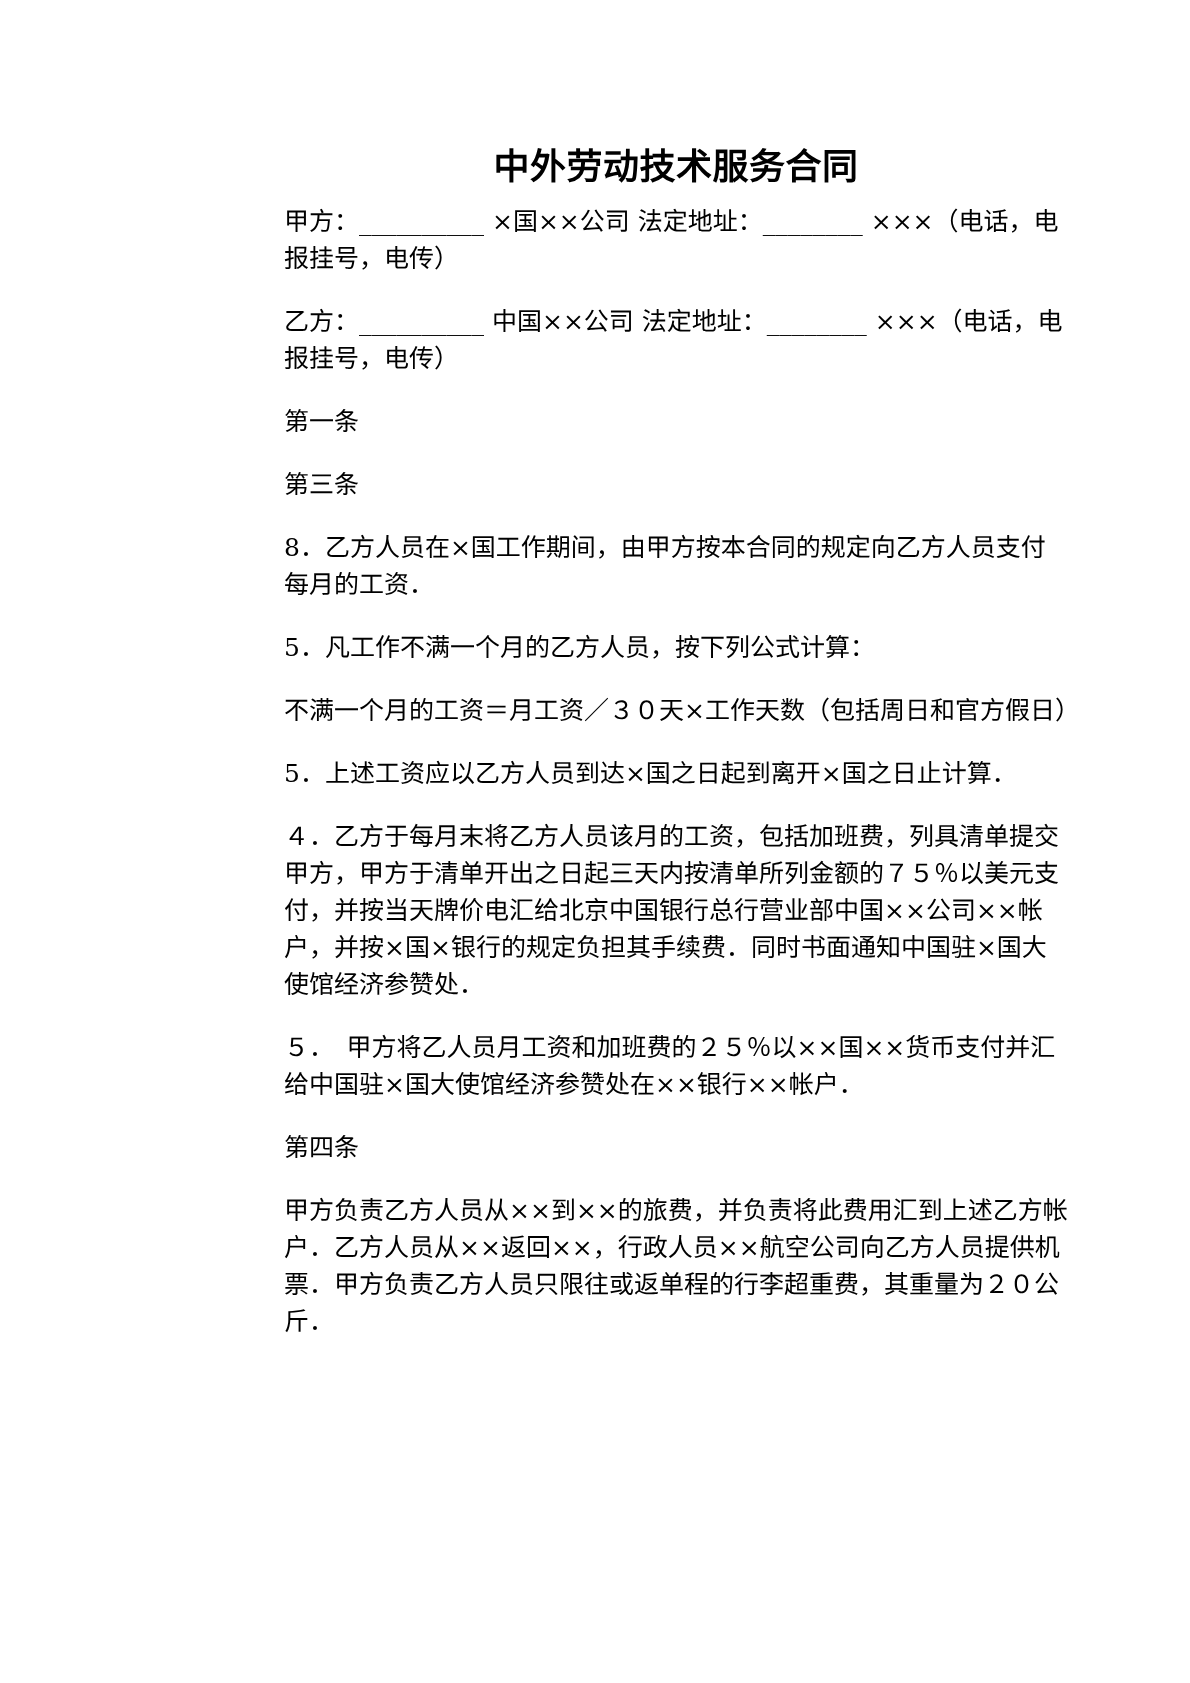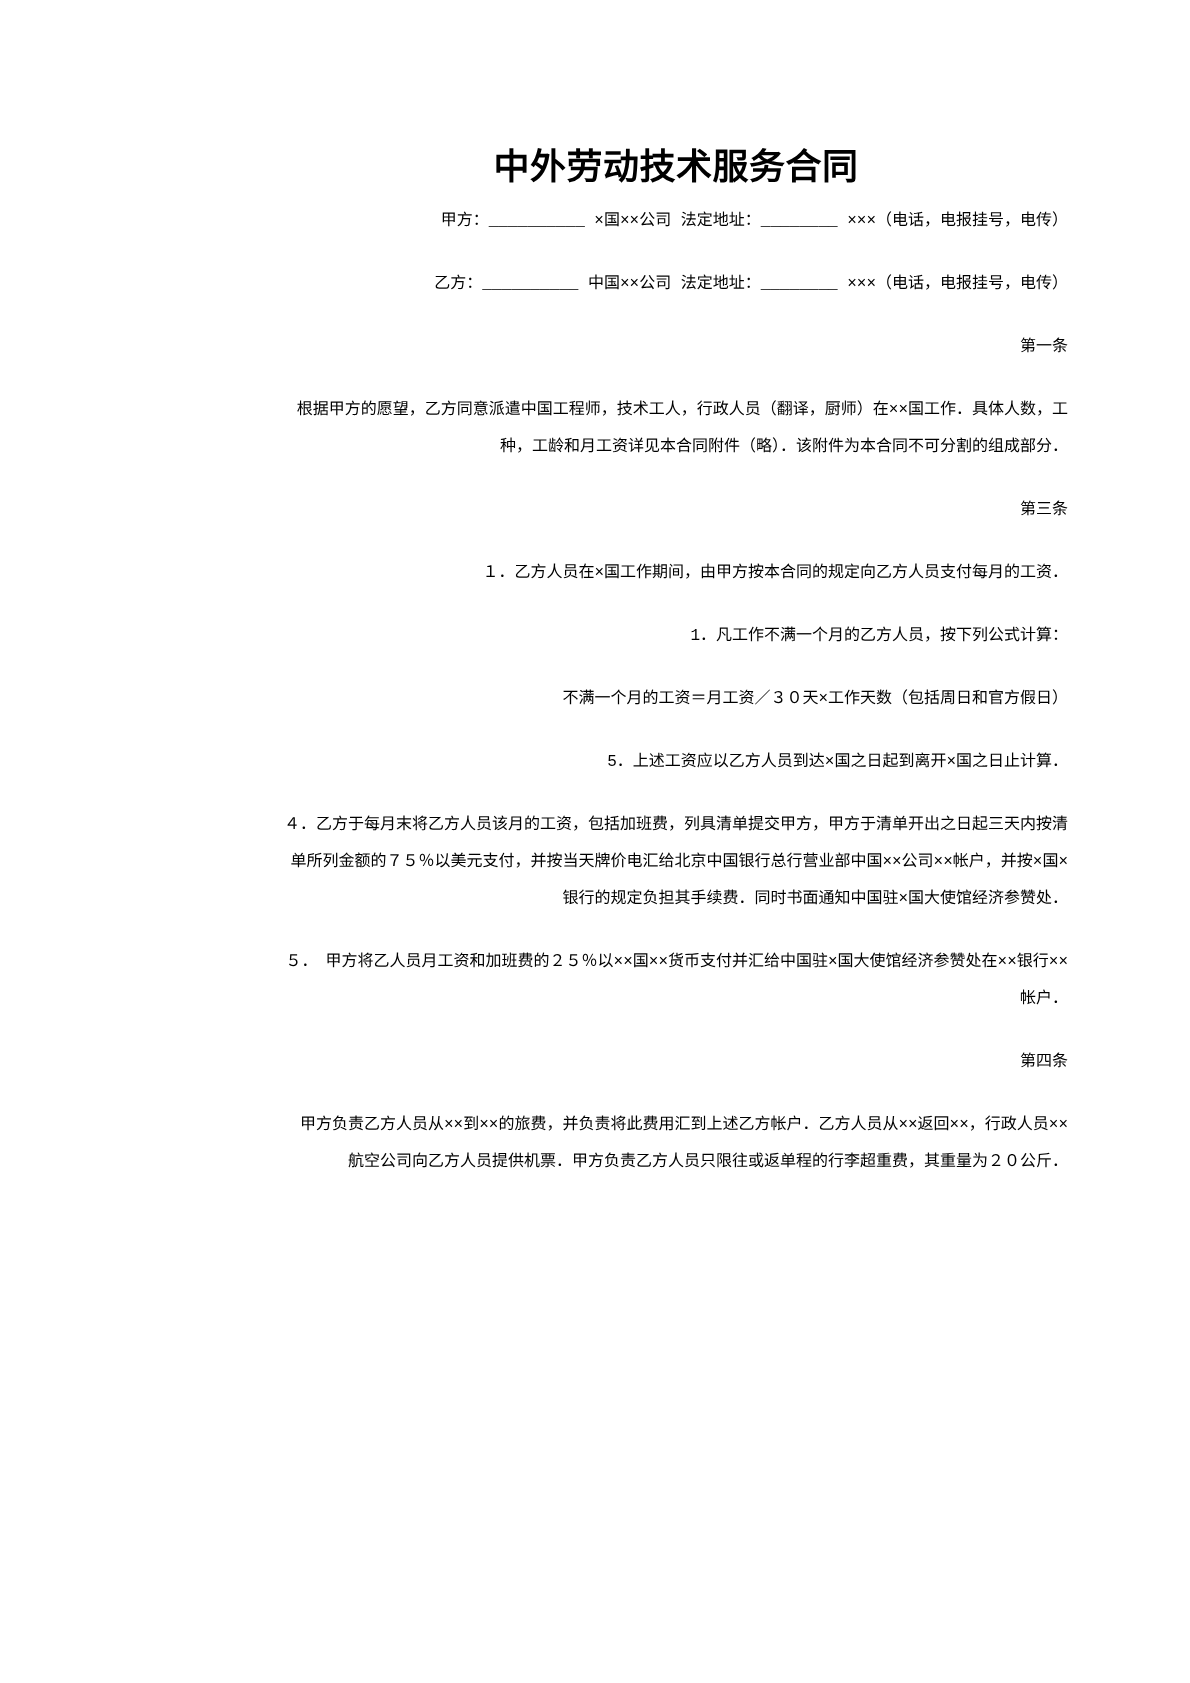--- a/index.html
+++ b/index.html
@@ -32,26 +32,25 @@
     font-weight: bold;
     font-size: 36px;
     line-height: 1.25;
     text-align: center;
     margin: 0;
     padding-top: 144px;
     padding-bottom: 14px;
     letter-spacing: 0.5px;
   }
   .para {
-    font-size: 16px;
+    font-size: 25px;
     line-height: 37px;
     margin: 0 0 26px 0;
-    text-align: right;
+    text-align: left;
     word-break: break-all;
-    font-family: Liberation Mono, monospace;
   }
   .para.section-head {
     margin-bottom: 26px;
   }
   .para.formula {
     margin-top: 24px;
     margin-bottom: 26px;
   }
 </style>
 </head>
@@ -59,26 +58,25 @@
 
 <div class="page">
   <div class="content">
 
     <h1 class="doc-title">中外劳动技术服务合同</h1>
 
     <p class="para">甲方：__________ ×国××公司 法定地址：________ ×××（电话，电报挂号，电传）</p>
     <p class="para">乙方：__________ 中国××公司 法定地址：________ ×××（电话，电报挂号，电传）</p>
 
     <p class="para section-head">第一条</p>
-    <p class="para">根据甲方的愿望，乙方同意派遣中国工程师，技术工人，行政人员（翻译，厨师）在××国工作．具体人数，工种，工龄和月工资详见本合同附件（略）．该附件为本合同不可分割的组成部分．</p>
 
 
     <p class="para section-head">第三条</p>
-    <p class="para">１．乙方人员在×国工作期间，由甲方按本合同的规定向乙方人员支付每月的工资．</p>
-    <p class="para">1．凡工作不满一个月的乙方人员，按下列公式计算：</p>
+    <p class="para">8．乙方人员在×国工作期间，由甲方按本合同的规定向乙方人员支付每月的工资．</p>
+    <p class="para">5．凡工作不满一个月的乙方人员，按下列公式计算：</p>
     <p class="para formula">不满一个月的工资＝月工资／３０天×工作天数（包括周日和官方假日）</p>
     <p class="para">5．上述工资应以乙方人员到达×国之日起到离开×国之日止计算．</p>
     <p class="para">４．乙方于每月末将乙方人员该月的工资，包括加班费，列具清单提交甲方，甲方于清单开出之日起三天内按清单所列金额的７５％以美元支付，并按当天牌价电汇给北京中国银行总行营业部中国××公司××帐户，并按×国×银行的规定负担其手续费．同时书面通知中国驻×国大使馆经济参赞处．</p>
     <p class="para">５．　甲方将乙人员月工资和加班费的２５％以××国××货币支付并汇给中国驻×国大使馆经济参赞处在××银行××帐户．</p>
 
     <p class="para section-head">第四条</p>
     <p class="para">甲方负责乙方人员从××到××的旅费，并负责将此费用汇到上述乙方帐户．乙方人员从××返回××，行政人员××航空公司向乙方人员提供机票．甲方负责乙方人员只限往或返单程的行李超重费，其重量为２０公斤．</p>
 
   </div>
 </div>

